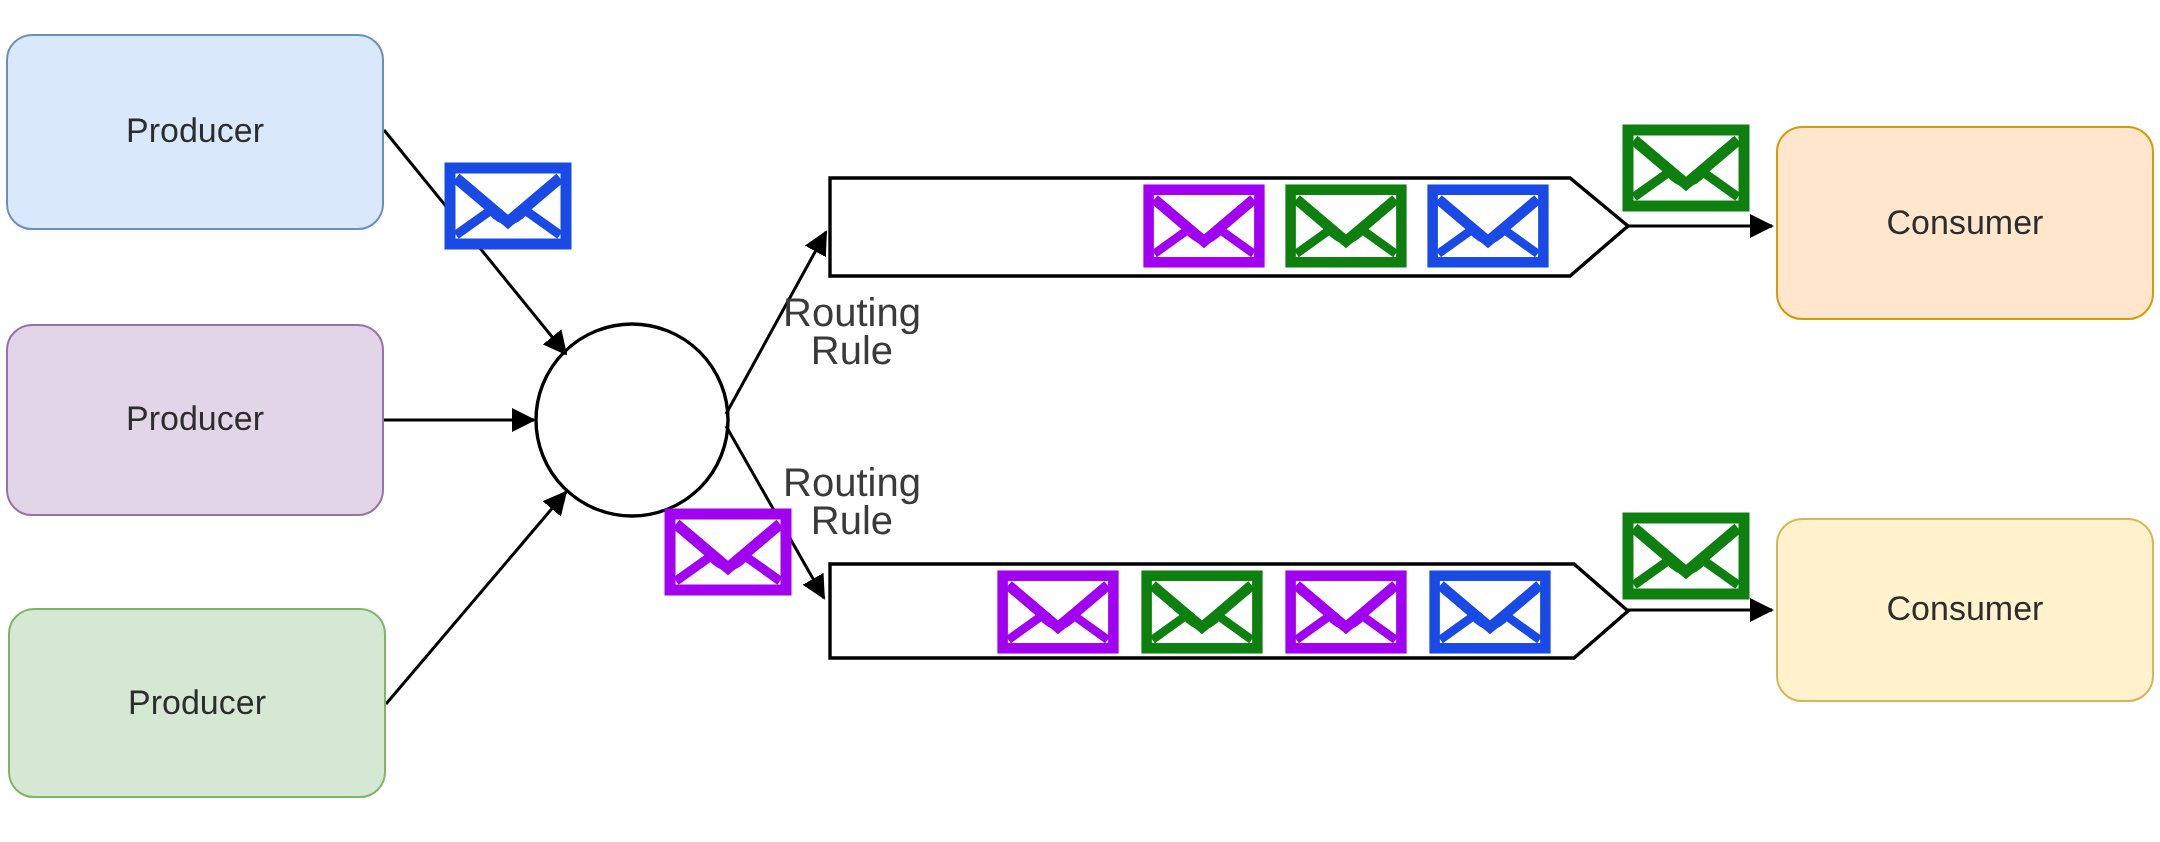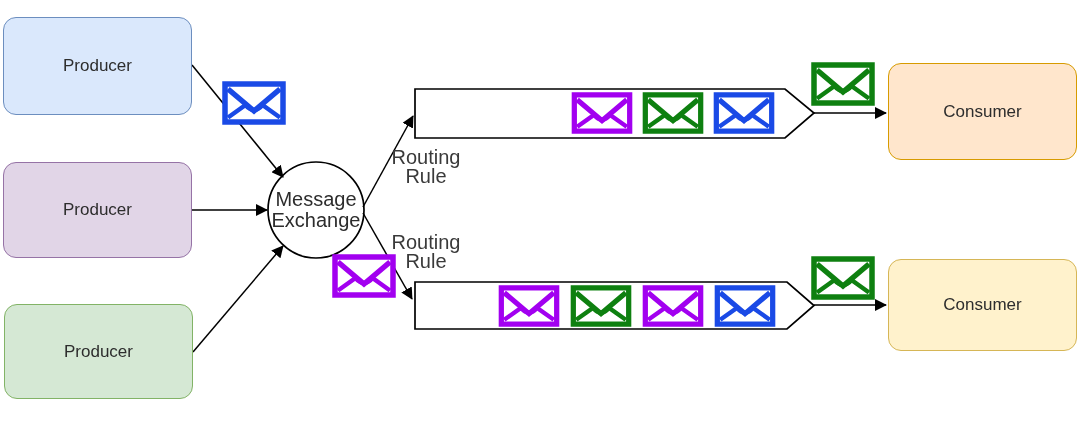--- a/index.html
+++ b/index.html
@@ -63,24 +63,20 @@
   <div class="node producer-1">
     <span>Producer</span>
   </div>
   <div class="node producer-2">
     <span>Producer</span>
   </div>
   <div class="node producer-3">
     <span>Producer</span>
   </div>
 
-  <div class="label-stack" id="exchange-label">
-    <div>Message</div>
-    <div>Exchange</div>
-  </div>
 
   <div class="label-stack" id="routing-label-1">
     <div>Routing</div>
     <div>Rule</div>
   </div>
   <div class="label-stack" id="routing-label-2">
     <div>Routing</div>
     <div>Rule</div>
   </div>
 

